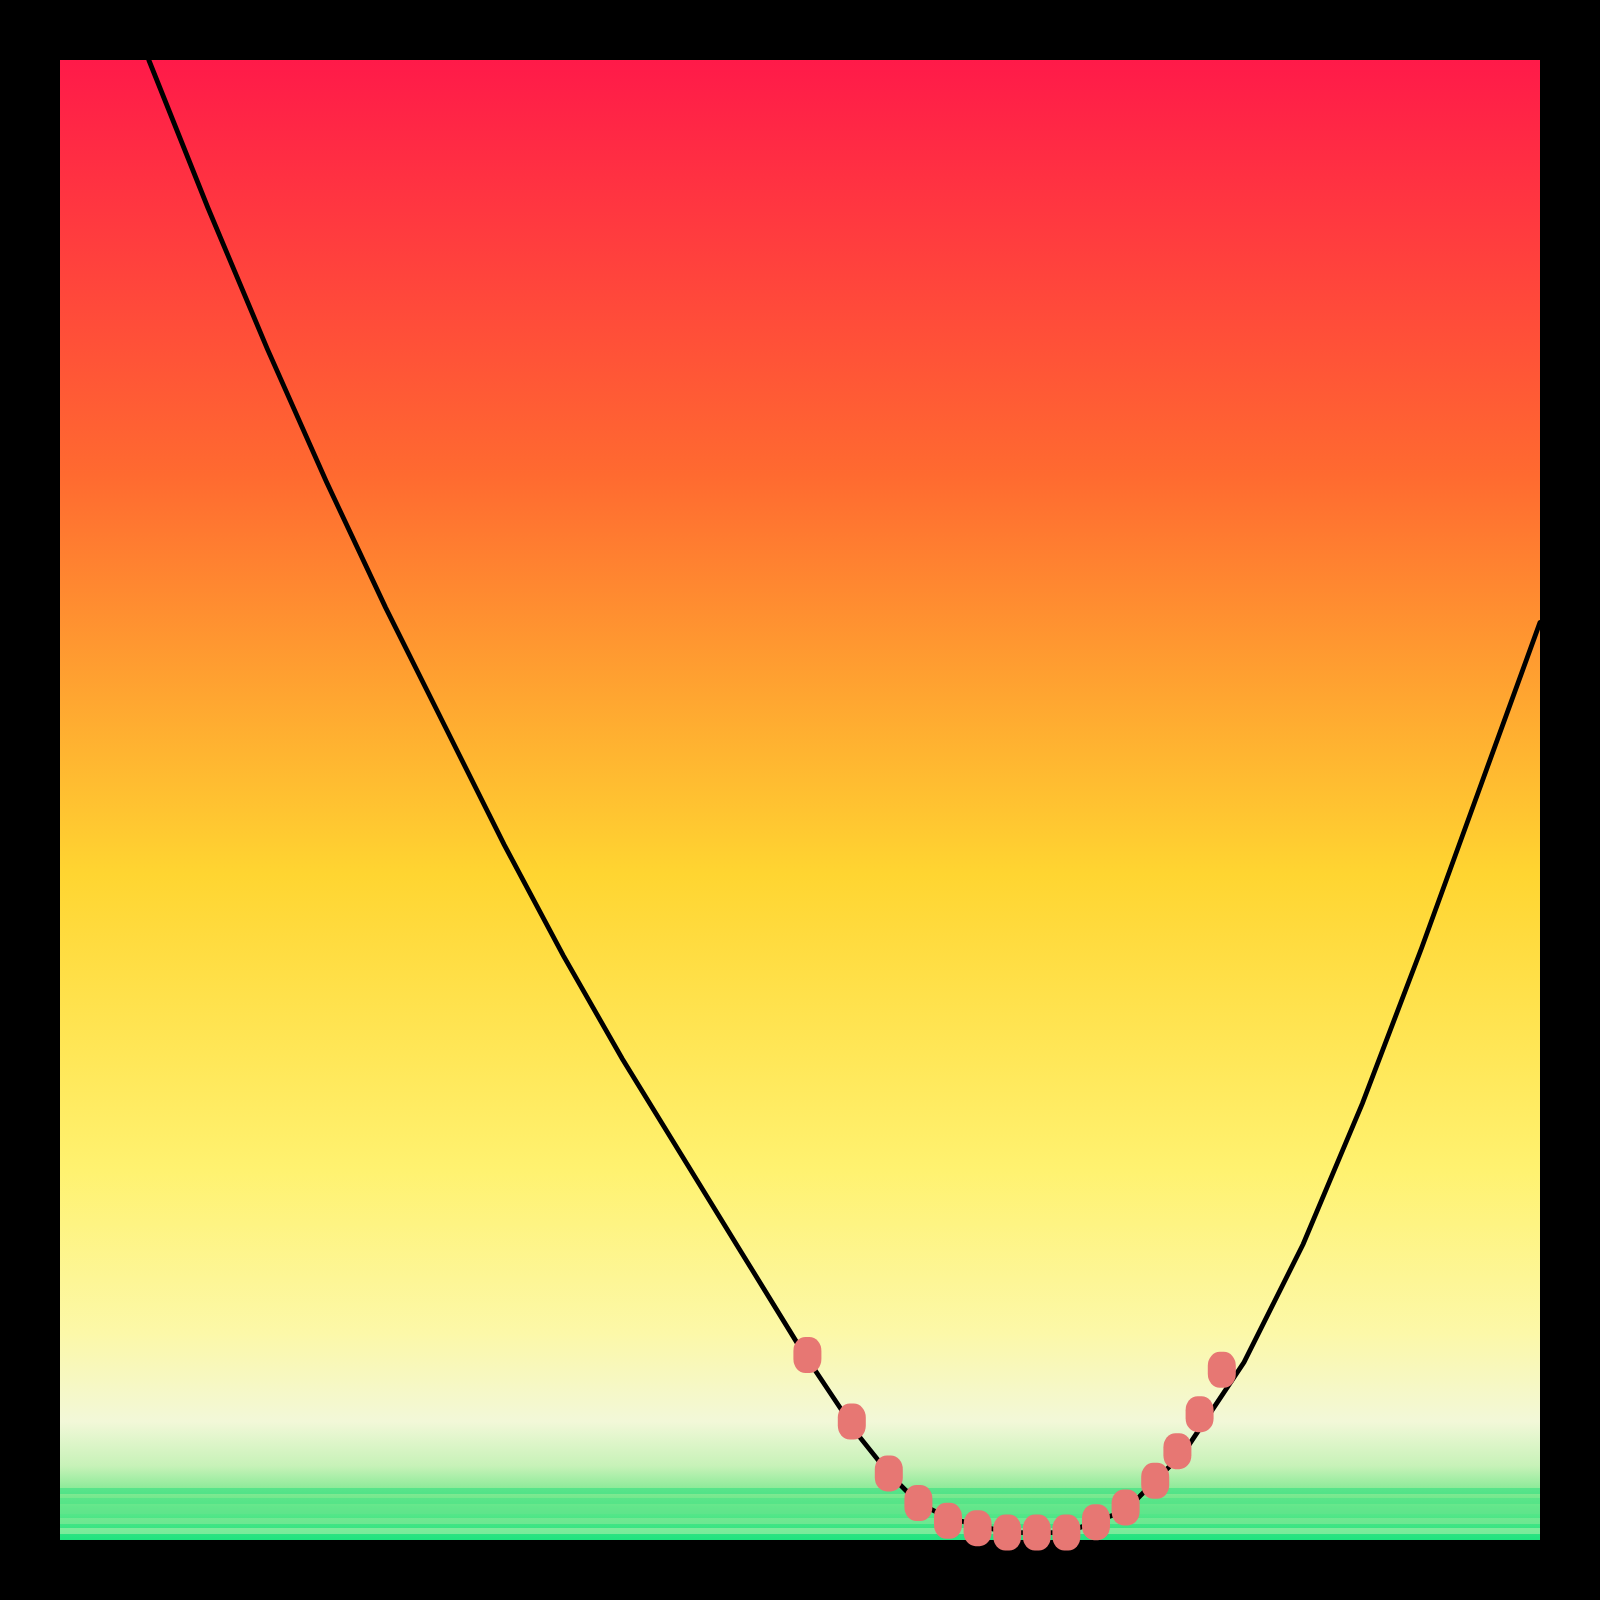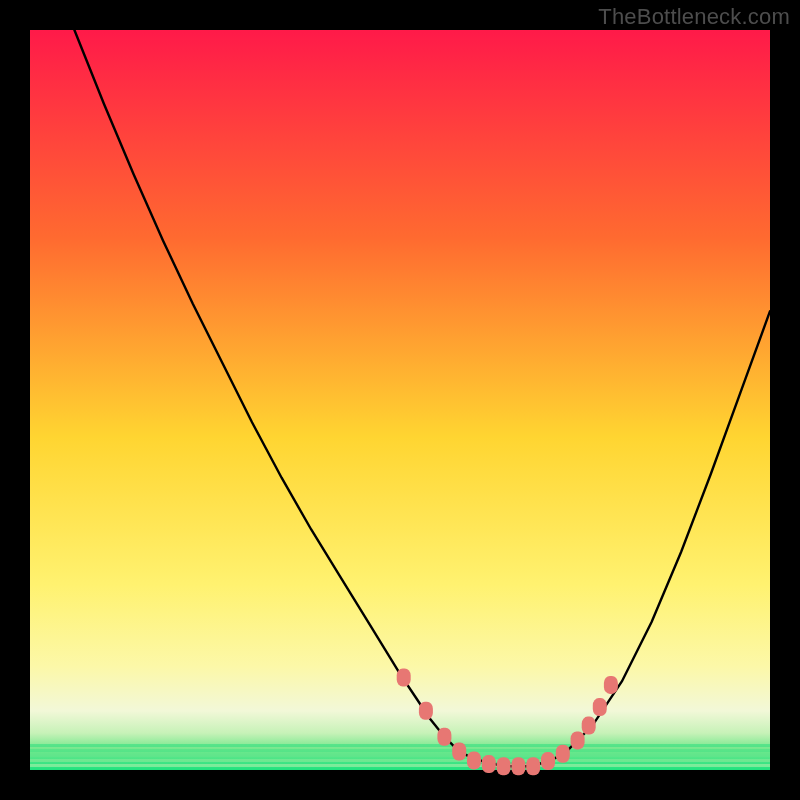--- a/index.html
+++ b/index.html
@@ -30,21 +30,20 @@
   svg {
     position: absolute;
     top: 0;
     left: 0;
   }
 </style>
 </head>
 <body>
 
 <div class="frame">
-  <div class="watermark">TheBottleneck.com</div>
 
   <svg id="chart-svg" width="800" height="800" viewBox="0 0 800 800">
     <defs>
       <linearGradient id="bg-grad" x1="0" y1="0" x2="0" y2="1">
         <stop id="g0" offset="0%" stop-color="#ff1a49"></stop>
         <stop id="g1" offset="28%" stop-color="#ff6a30"></stop>
         <stop id="g2" offset="55%" stop-color="#ffd531"></stop>
         <stop id="g3" offset="75%" stop-color="#fff270"></stop>
         <stop id="g4" offset="86%" stop-color="#fcf8a8"></stop>
         <stop id="g5" offset="92%" stop-color="#f2f8d8"></stop>

